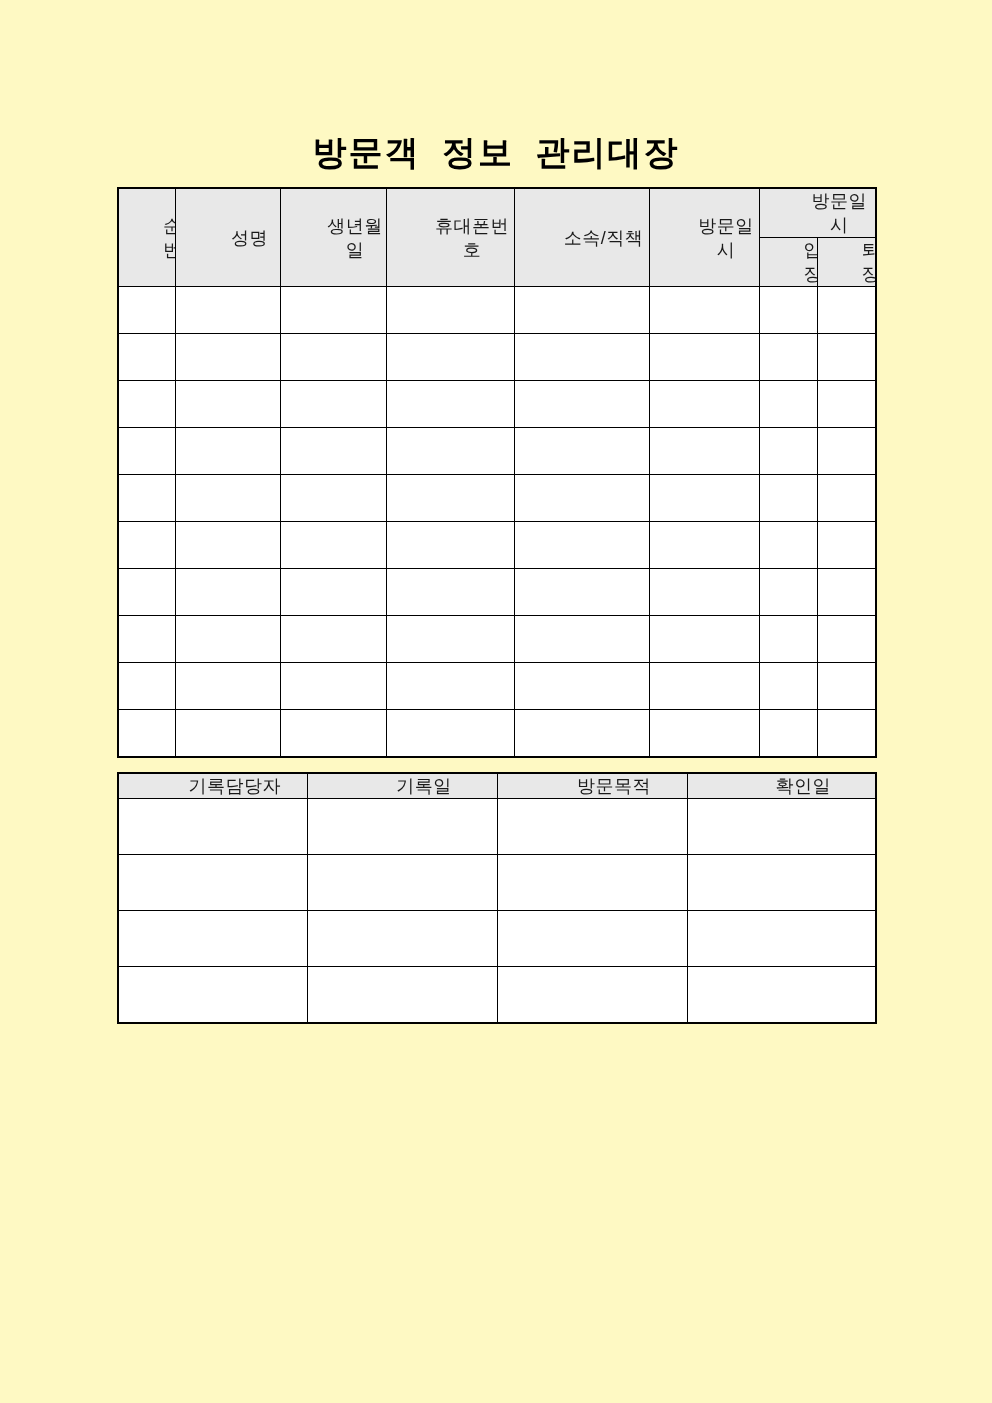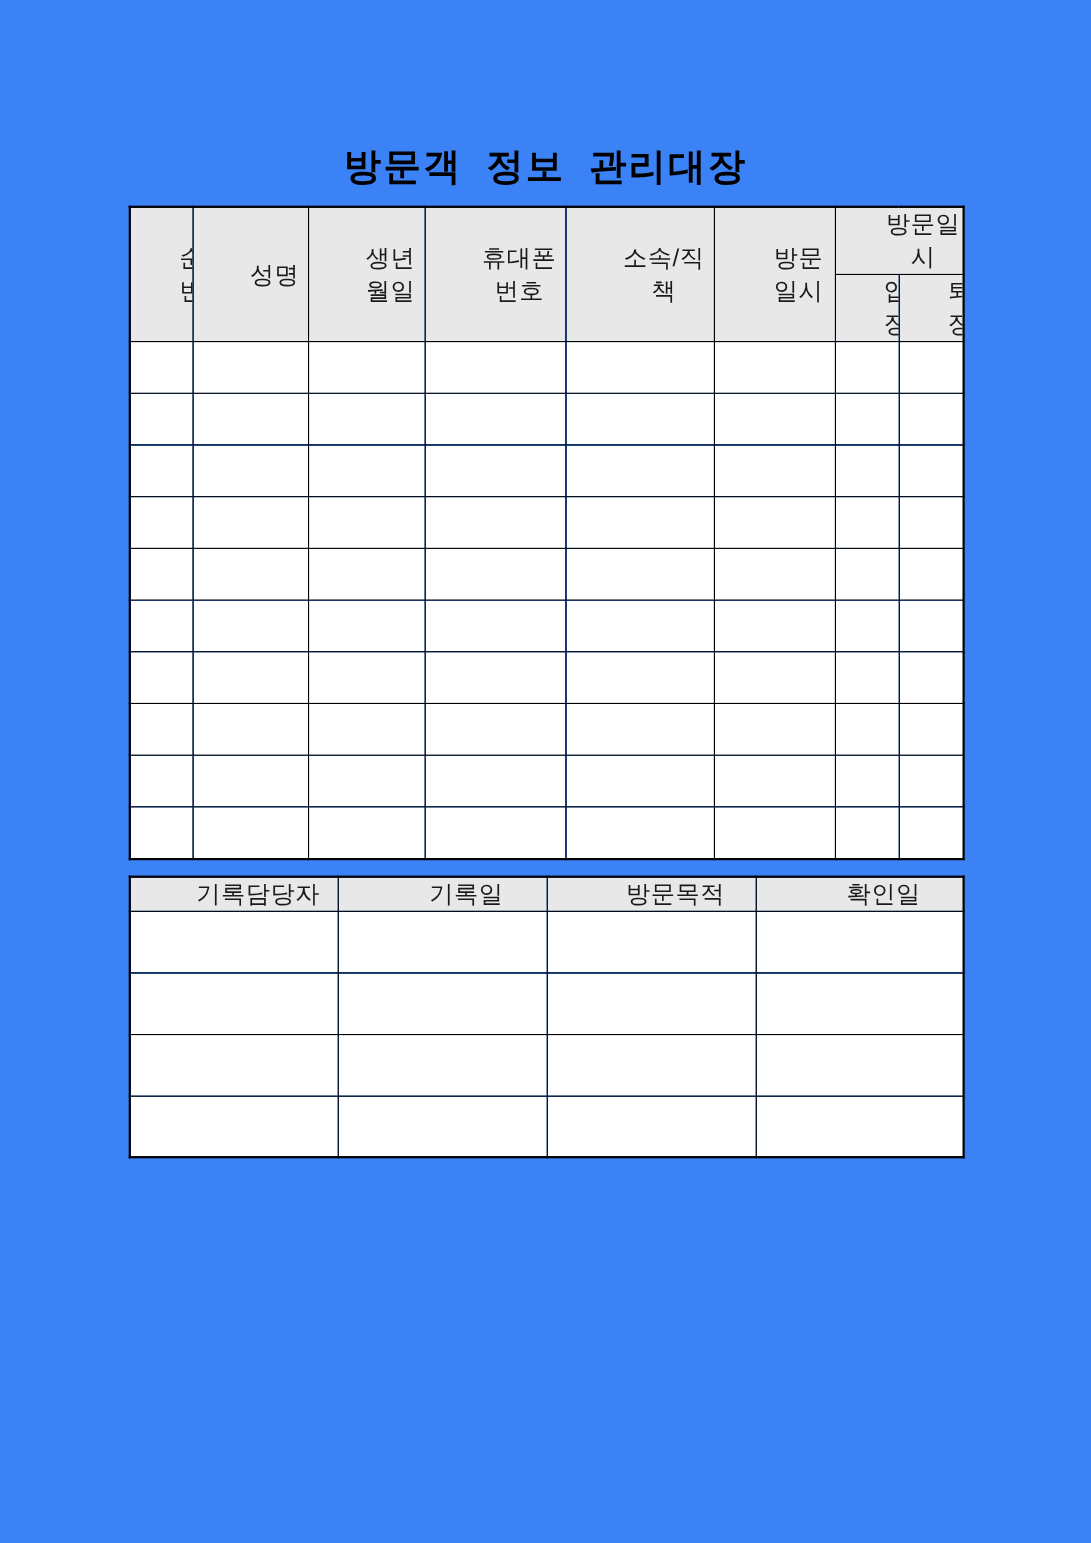--- a/index.html
+++ b/index.html
@@ -8,21 +8,21 @@
     background: #ffffff;
     font-family: "Liberation Sans", "DejaVu Sans", sans-serif;
     color: #1a1a1a;
   }
 
   .page {
     position: relative;
     width: 992px;
     height: 1403px;
     margin: 0 auto;
-    background: #3b82f6;
+    background: #fef9c3;
     overflow: hidden;
   }
 
   .content {
     width: 758px;
     margin: 0 auto;
   }
 
   .doc-title {
     margin-top: 130px;
@@ -66,21 +66,21 @@
   th, td {
     border: 1px solid var(--border-color, #000);
     text-align: center;
     vertical-align: middle;
     overflow: hidden;
   }
 
   th {
     background: var(--header-bg, #e8e8e8);
     font-weight: 400;
-    font-size: 22px;
+    font-size: 18px;
     color: #1a1a1a;
     letter-spacing: 0.5px;
     padding-left: 44px;
   }
 
   .visitor-table { margin-top: 13px; }
   .visitor-table tr.header-row-1 { height: 40px; }
   .visitor-table tr.header-row-2 { height: 37px; }
   .visitor-table tr.body-row { height: 47px; }
 

